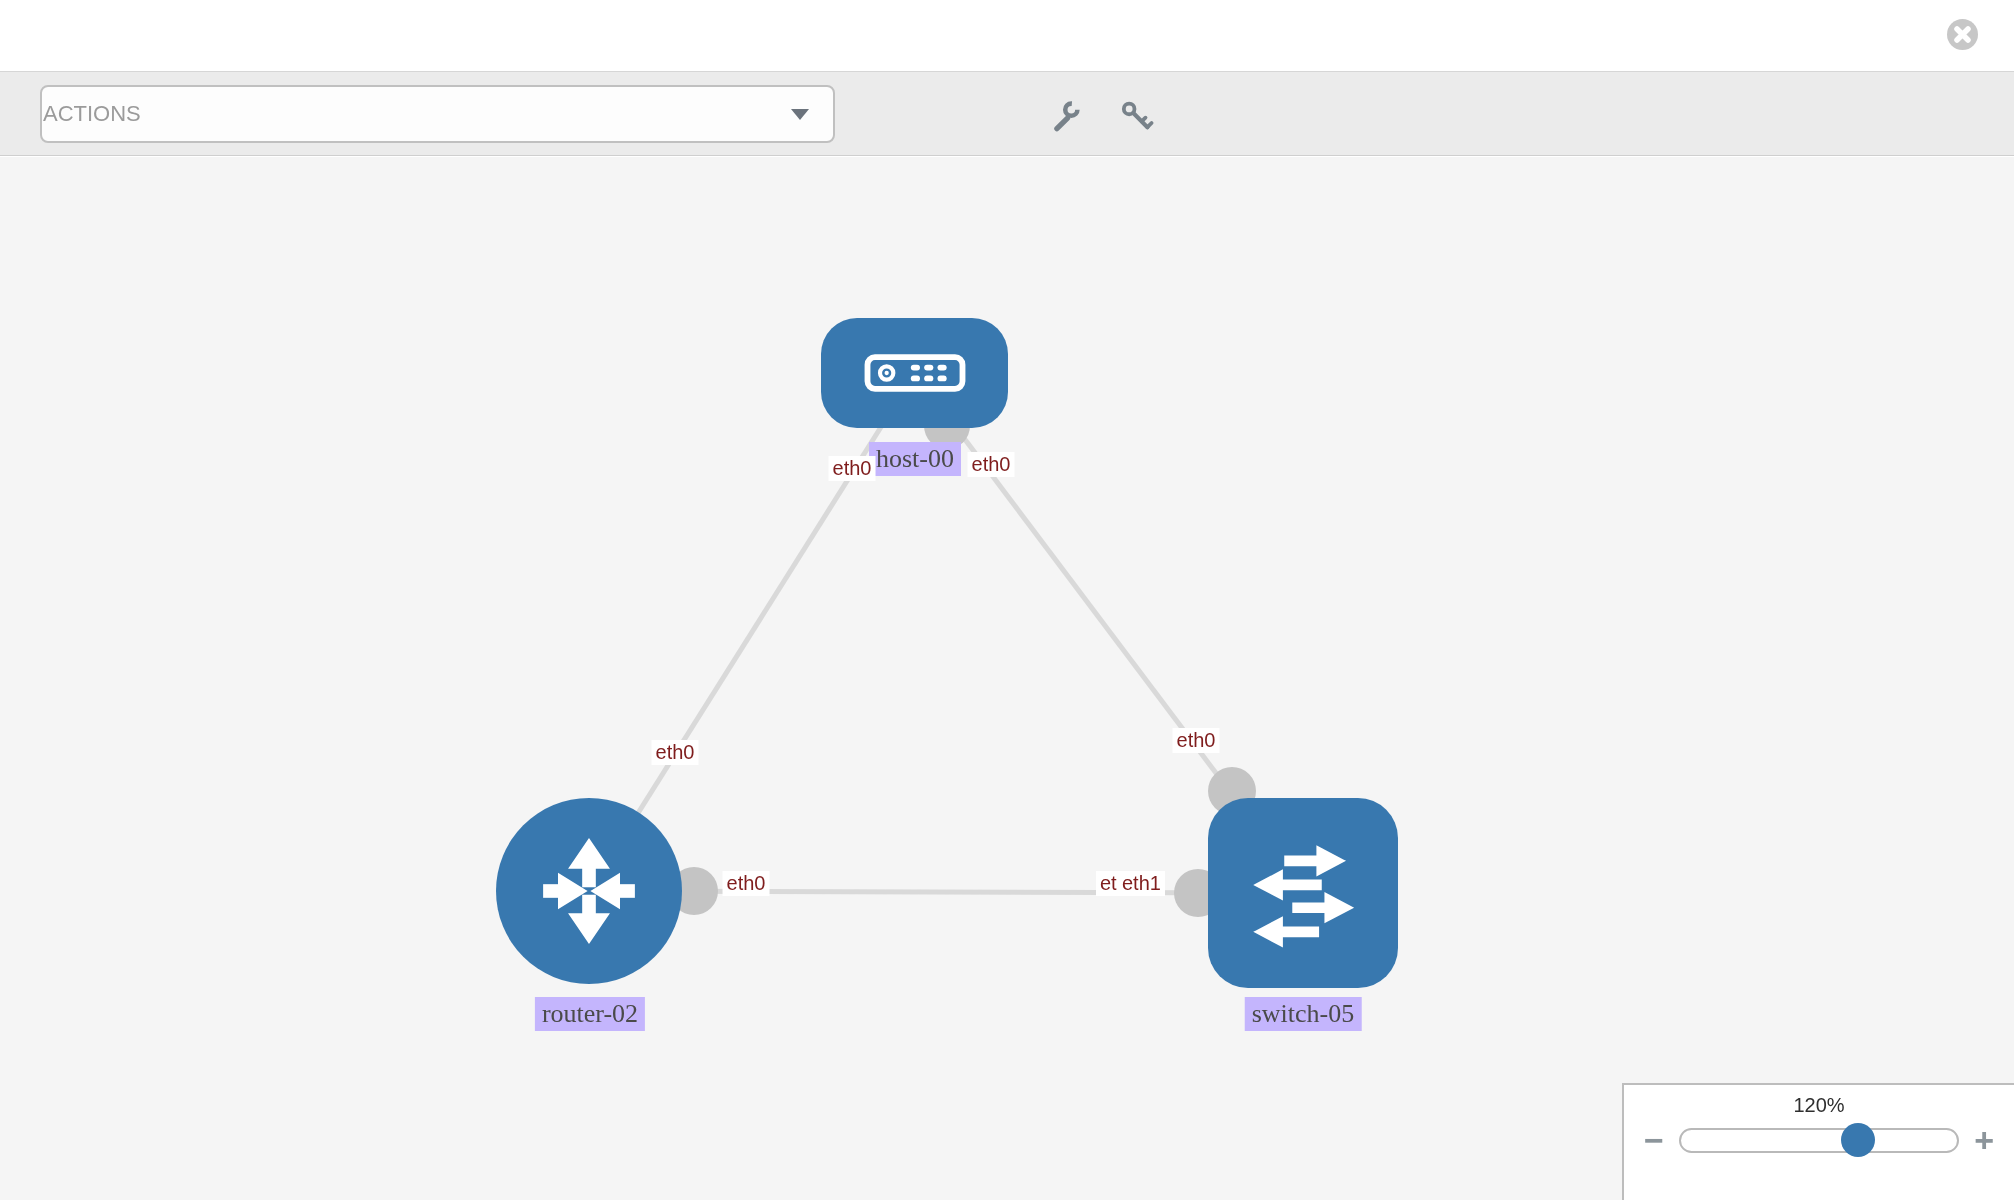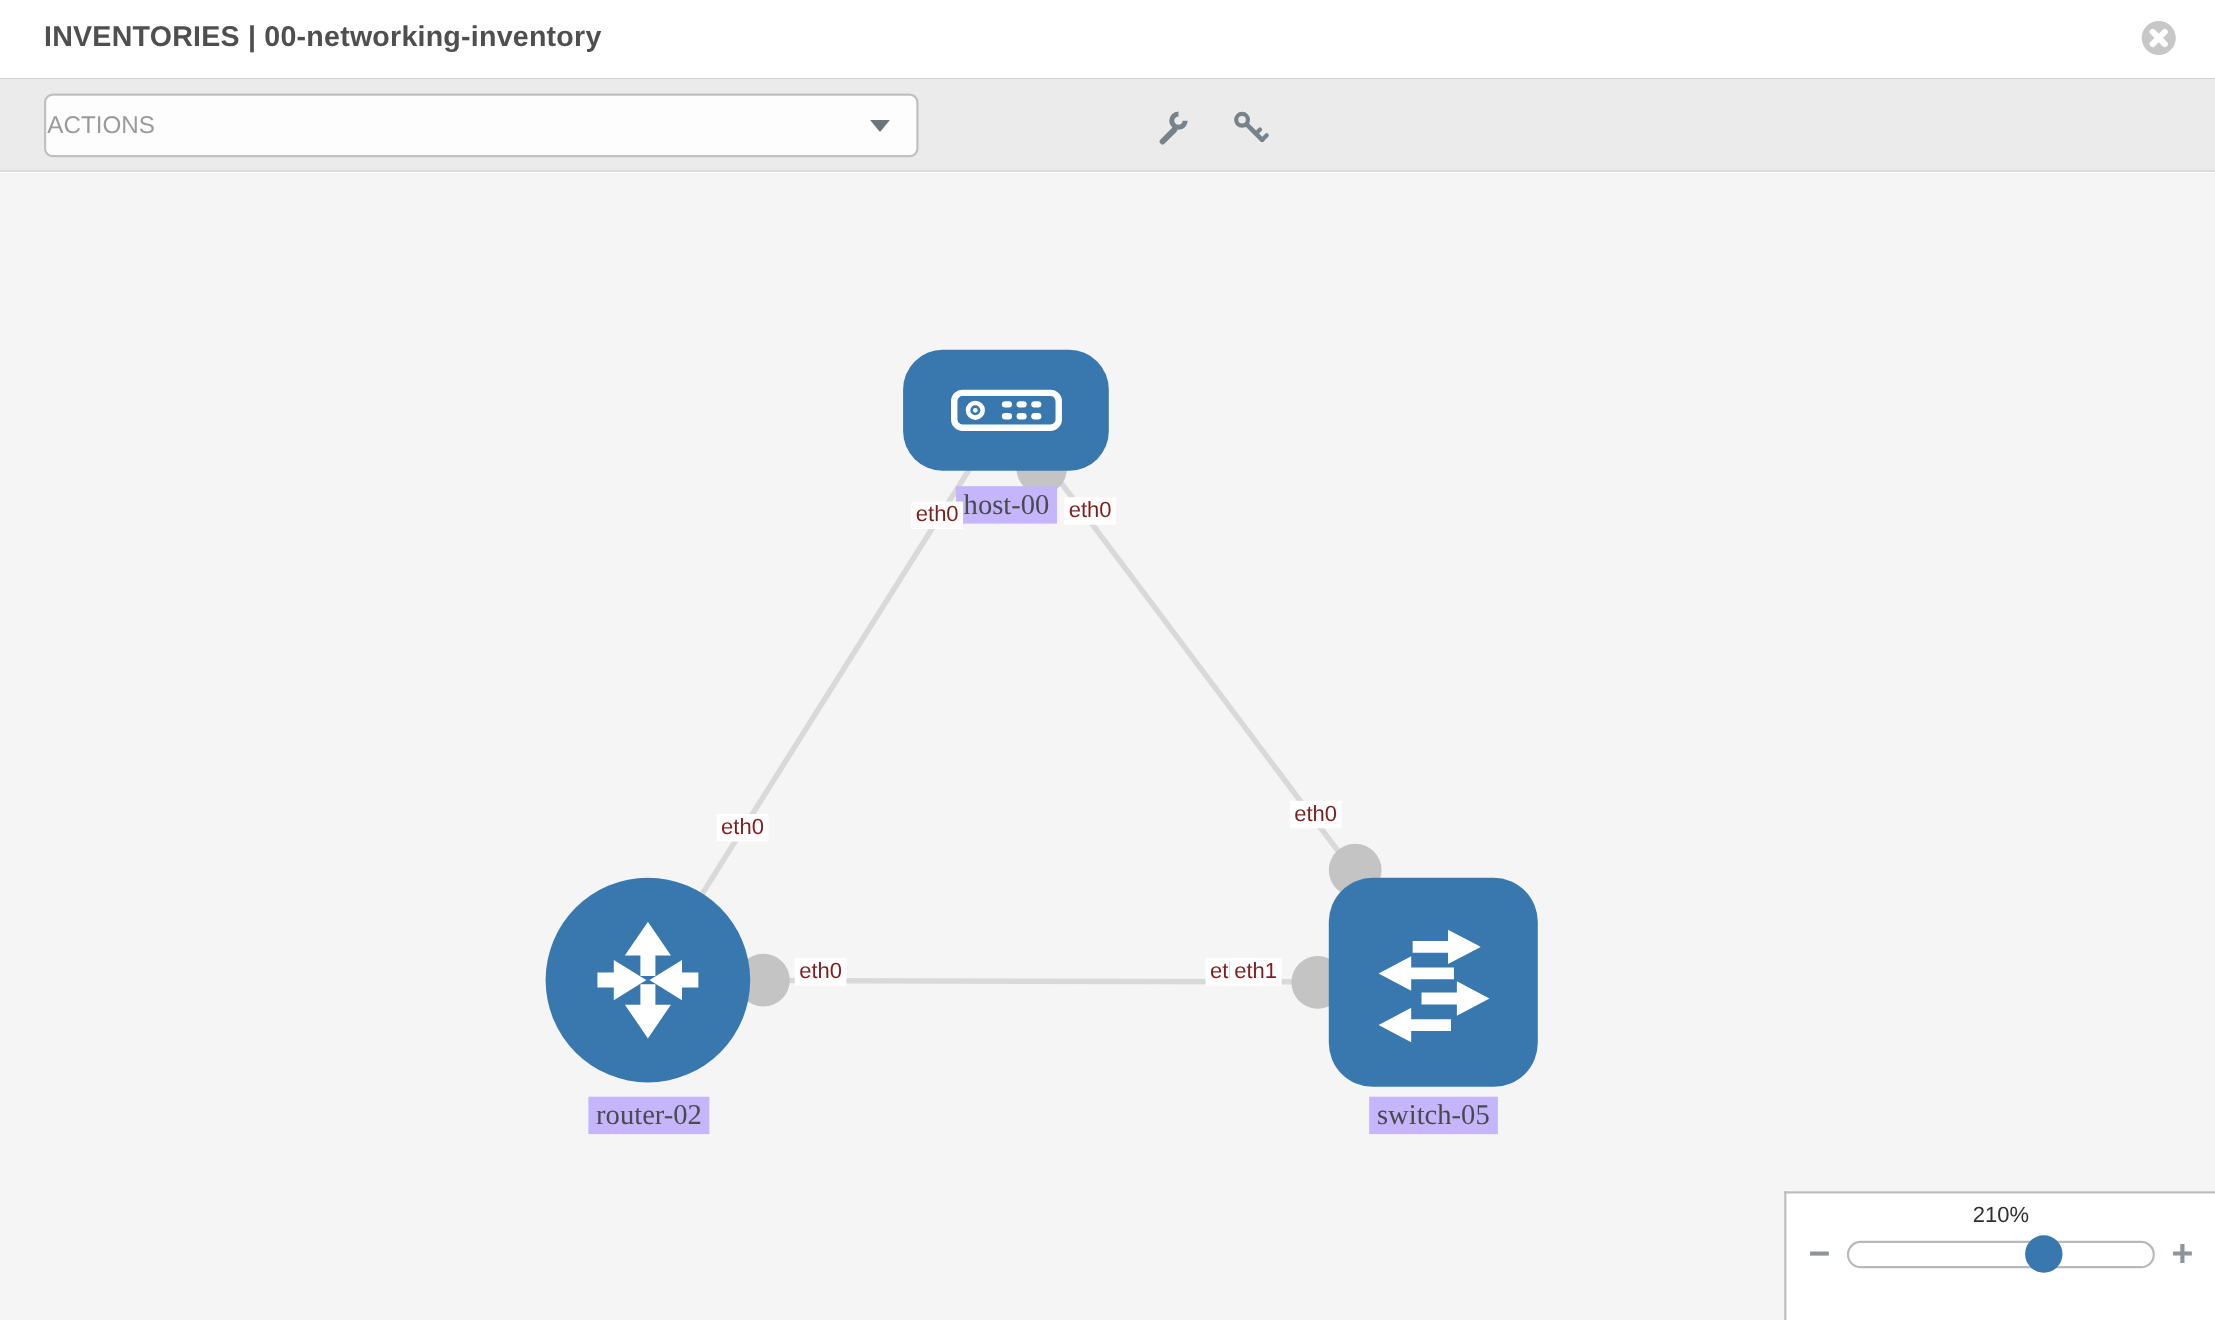--- a/index.html
+++ b/index.html
@@ -60,21 +60,20 @@
             border-radius:14px; position:relative; cursor:pointer; }
   .zthumb { position:absolute; left:64%; top:50%; transform:translate(-50%,-50%);
             width:34px; height:34px; border-radius:50%; background:#3878af; cursor:grab; }
 </style>
 </head>
 <body>
 
 <div class="app">
 
   <div class="hdr">
-    <h1>INVENTORIES | 00-networking-inventory</h1>
     <div class="close-btn">
       <svg width="31" height="31" viewBox="0 0 31 31">
         <path d="M10 10 L21 21 M21 10 L10 21" stroke="#ffffff" stroke-width="5.5" stroke-linecap="round" fill="none"></path>
       </svg>
     </div>
   </div>
 
   <div class="tbar">
     <div class="dd dd-actions">
       <span>ACTIONS</span>
@@ -158,21 +157,21 @@
 
     <div class="ilabel c" style="left:852px;  top:299px;">eth0</div>
     <div class="ilabel c" style="left:991px;  top:295px;">eth0</div>
     <div class="ilabel c" style="left:675px;  top:583px;">eth0</div>
     <div class="ilabel c" style="left:1196px; top:571px;">eth0</div>
     <div class="ilabel c" style="left:746px;  top:714px;">eth0</div>
     <div class="ilabel" style="left:1096px; top:714px; z-index:1;">eth0</div>
     <div class="ilabel" style="left:1118px; top:714px; z-index:2;">eth1</div>
 
     <div class="zoom-panel">
-      <div class="zoom-level">210%</div>
+      <div class="zoom-level">120%</div>
       <div class="zoom-row">
         <span class="zbtn">−</span>
         <div class="ztrack">
           <div class="zthumb"></div>
         </div>
         <span class="zbtn">+</span>
       </div>
     </div>
 
   </div>

